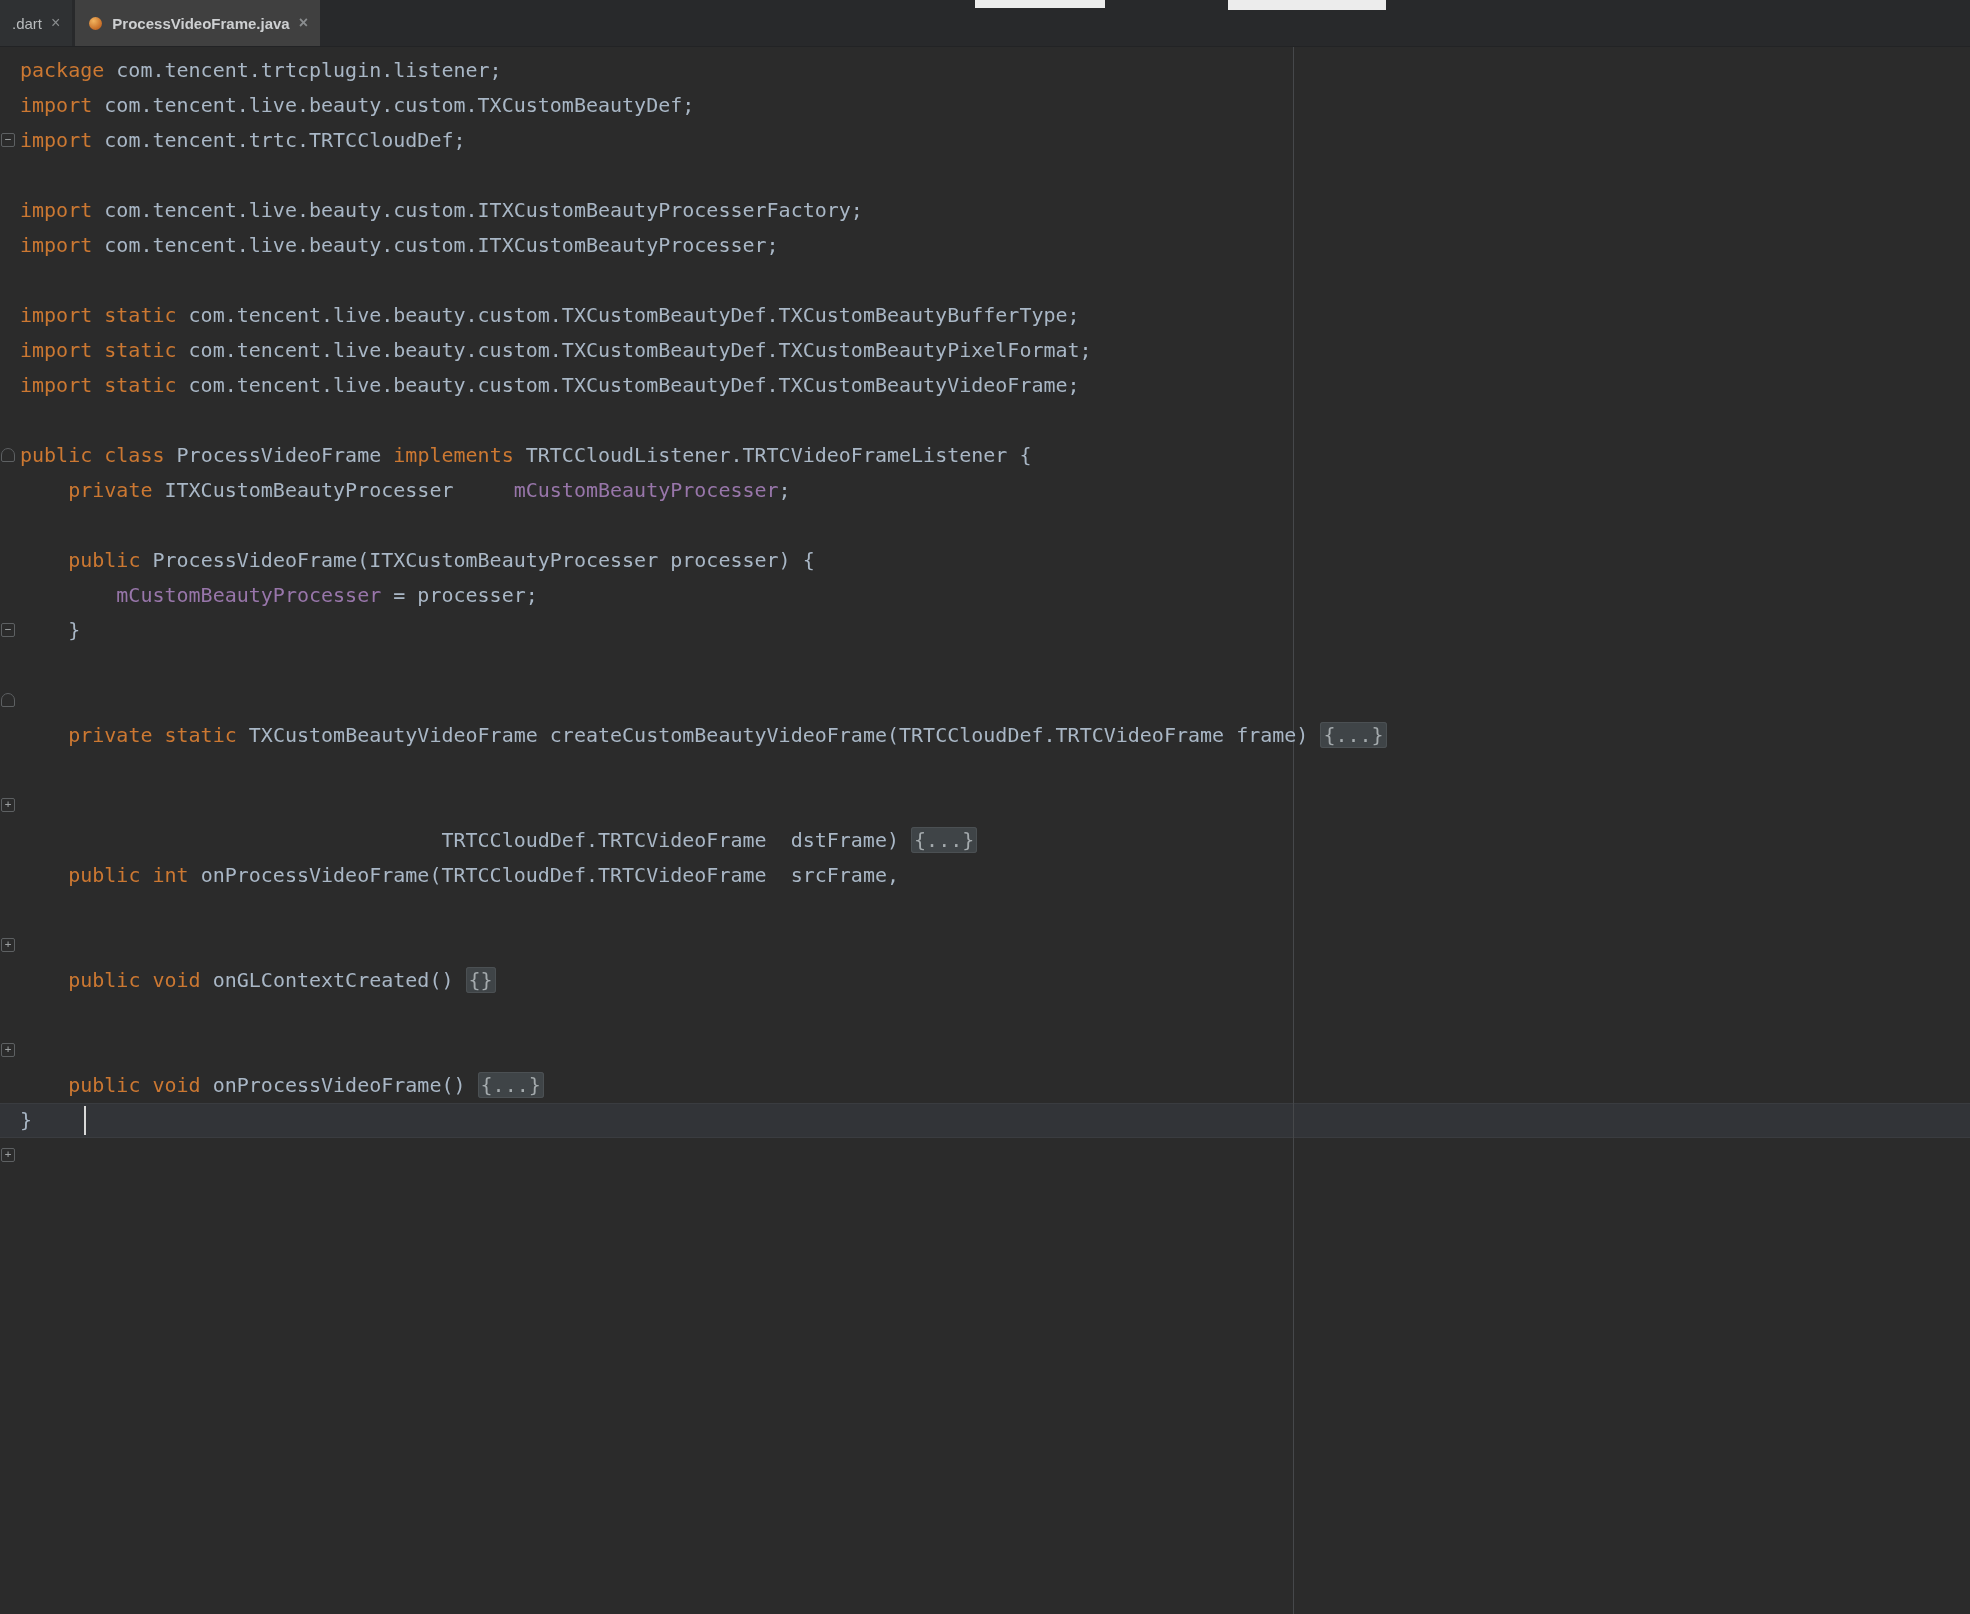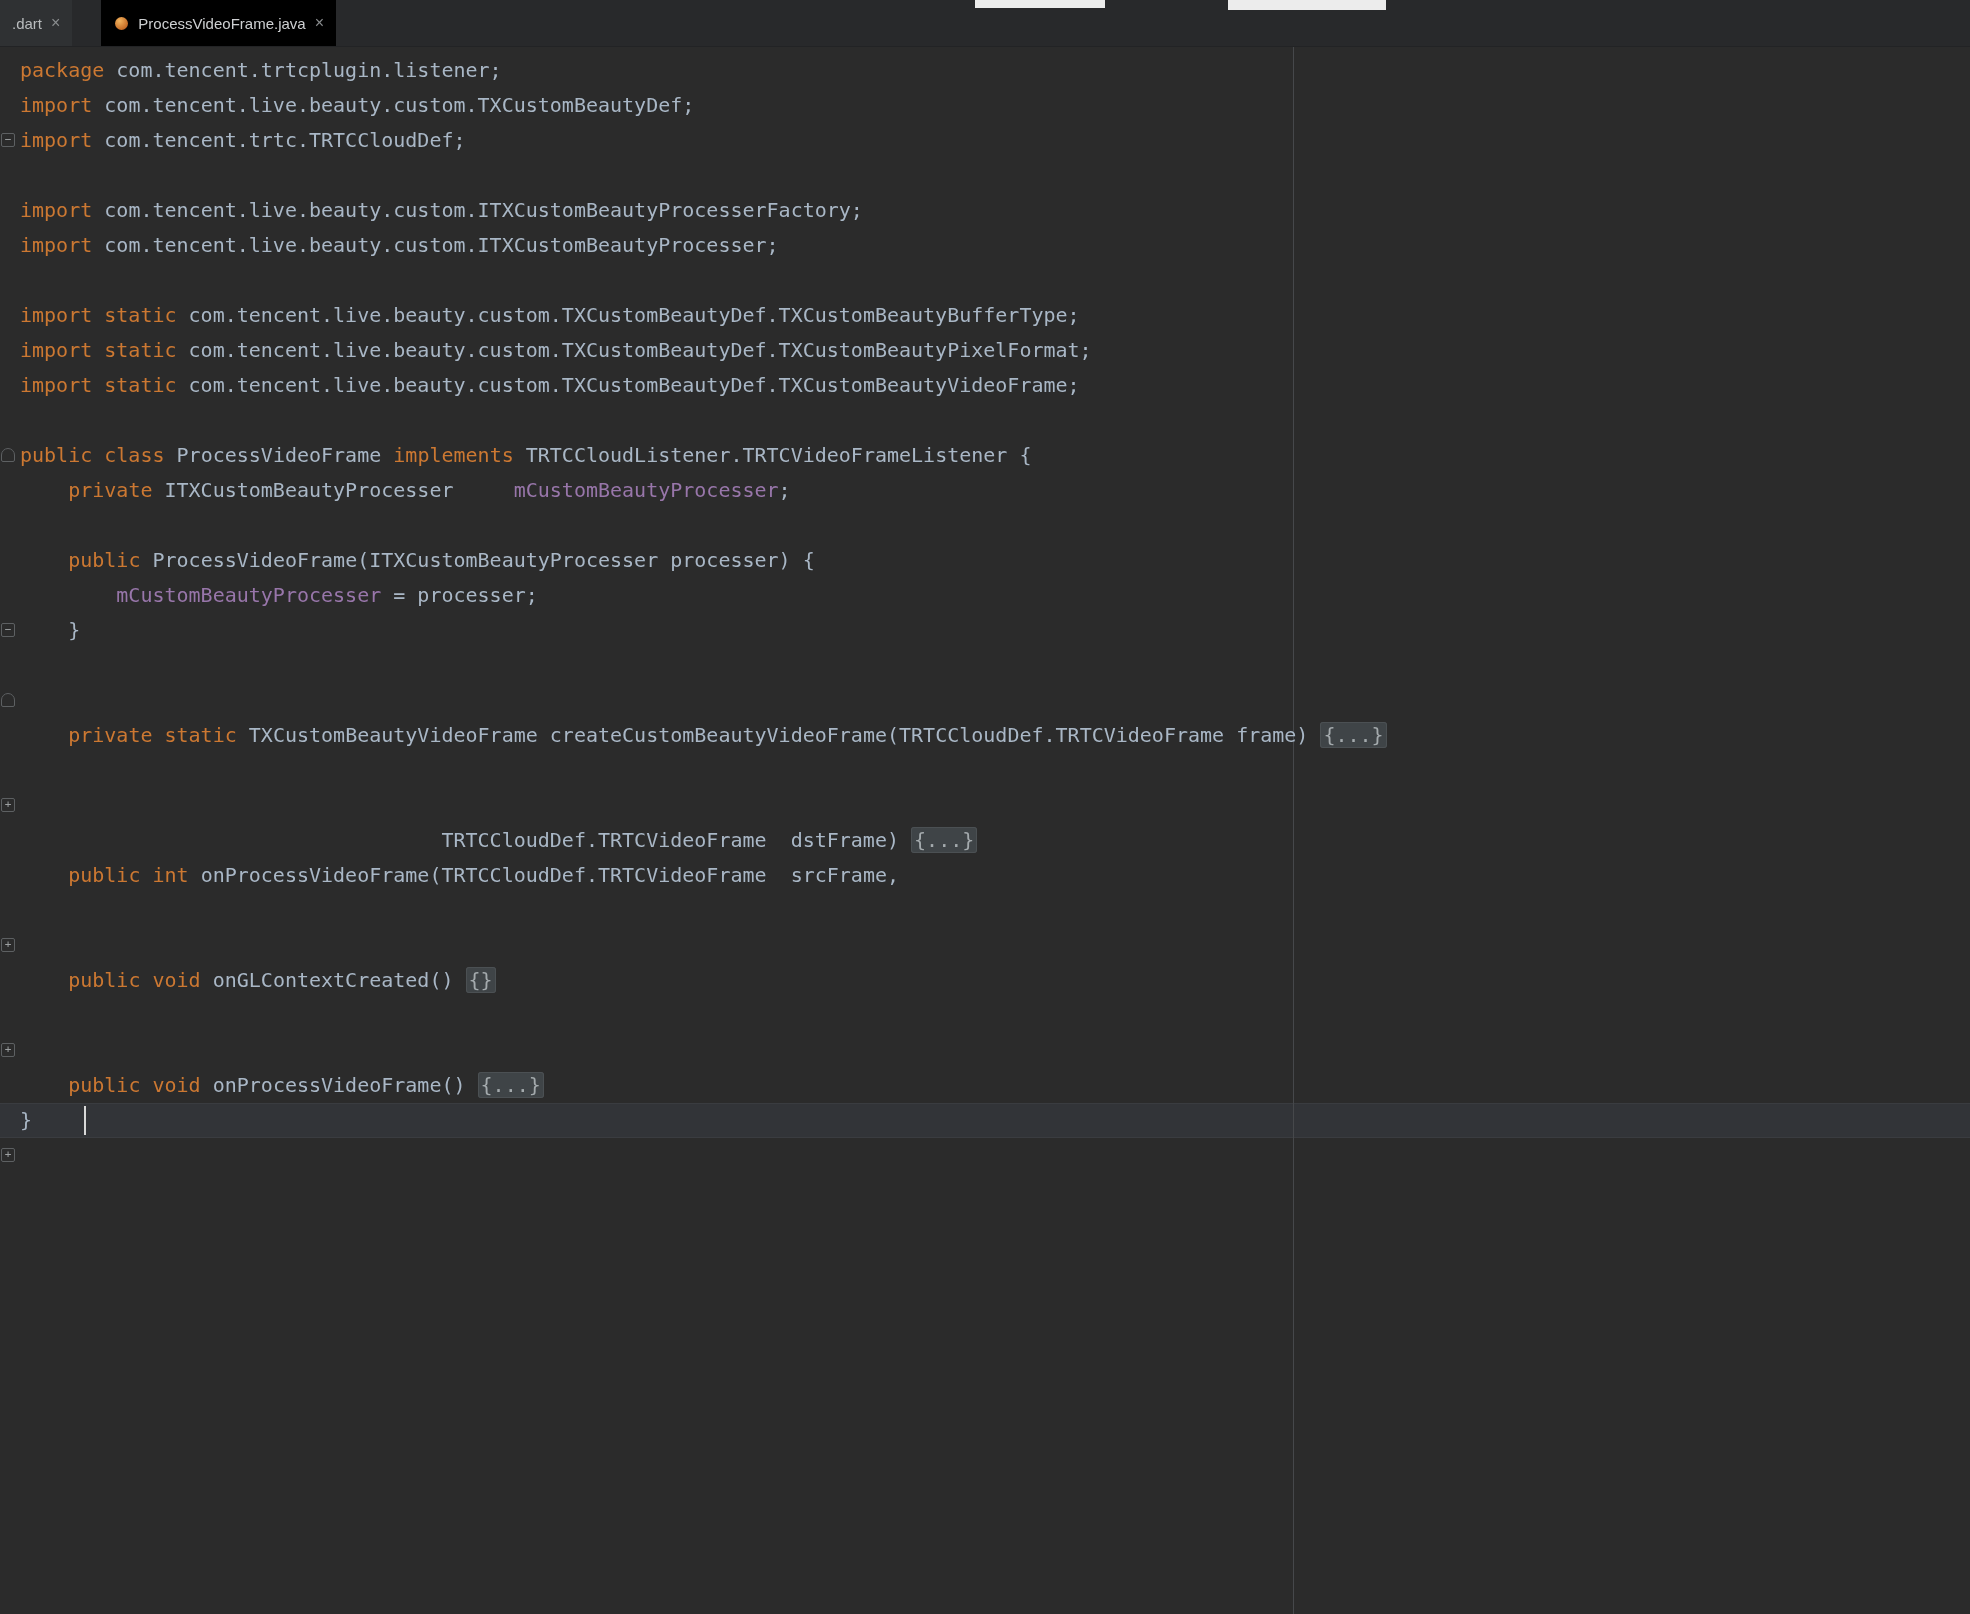--- a/index.html
+++ b/index.html
@@ -7,25 +7,25 @@
     width:1970px;height:1614px;overflow:hidden;
     background:#2b2b2b;
     font-family:"Liberation Sans",sans-serif;
   }
   .window{position:relative;width:1970px;height:1614px;}
 
   
   .tabbar{
     position:relative;height:46px;background:#28292b;
     border-bottom:1px solid #222325;
-    display:flex;align-items:stretch;gap:26px;
+    display:flex;align-items:stretch;
   }
   .tab{display:flex;align-items:center;padding:0 12px;cursor:default;}
   .tab.inactive{background:#2f3133;margin-right:3px;}
-  .tab.active{background:#000000;}
+  .tab.active{background:#404040;font-weight:bold;}
   .tab-label{font-size:15px;color:#b9bcbe;white-space:nowrap;}
   .tab.active .tab-label{color:#ced0d2;}
   .tab-close{margin-left:9px;color:#8a8d8f;font-size:16px;line-height:16px;}
   .tab-icon{width:17px;height:17px;margin-right:8px;position:relative;flex:0 0 auto;}
   .tab-icon .ball{
     position:absolute;left:2px;top:2px;width:13px;height:13px;border-radius:50%;
     background:radial-gradient(circle at 35% 30%, #f2b45f, #c9712a 65%, #a8541c);
   }
   .frag{position:absolute;top:0;background:#ececec;}
   .frag1{left:975px;width:130px;height:8px;}

